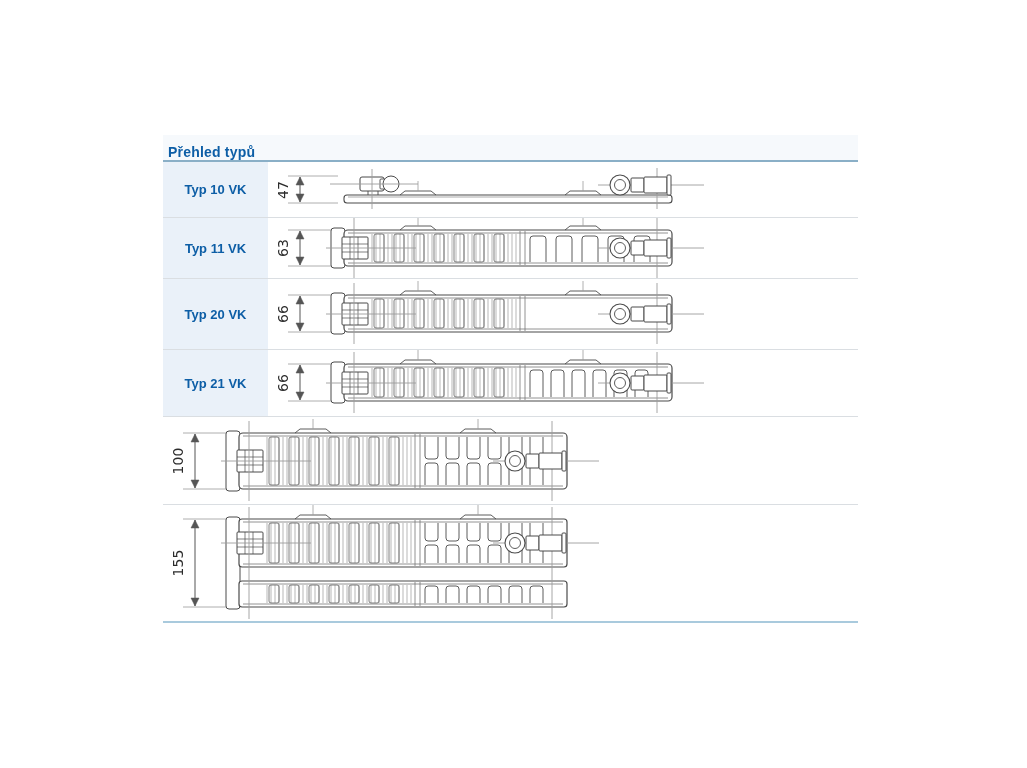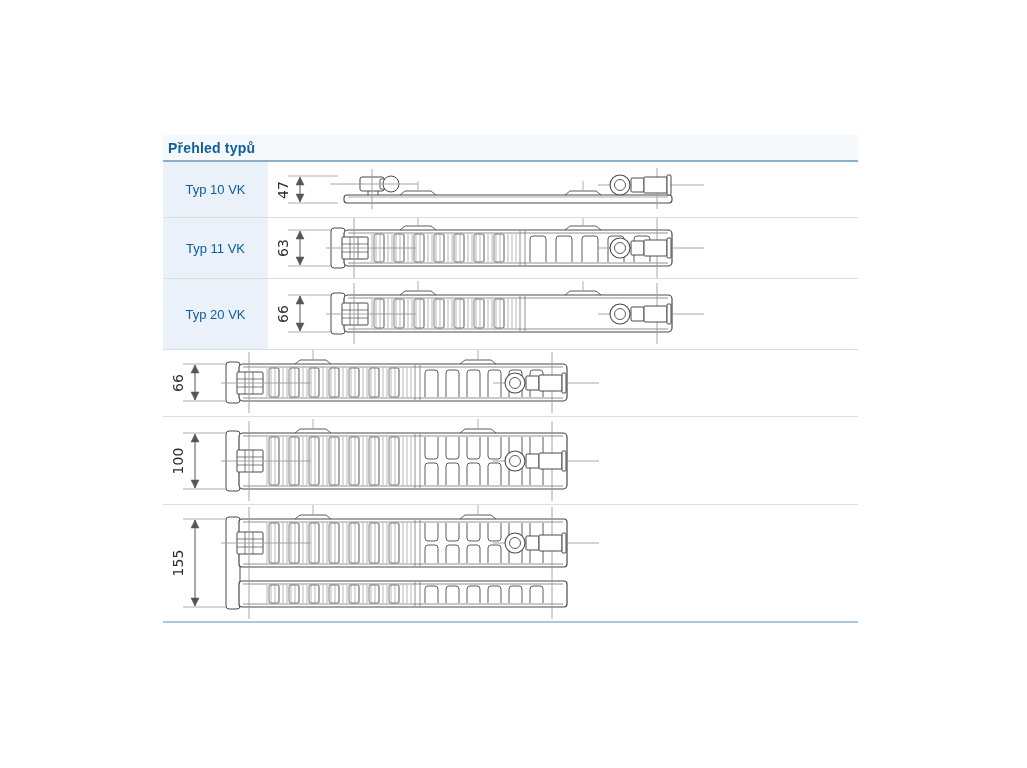--- a/index.html
+++ b/index.html
@@ -7,33 +7,33 @@
     width:1027px;height:768px;background:#ffffff;
     font-family:"Liberation Sans", sans-serif;
     position:relative;overflow:hidden;
   }
   .board{
     position:absolute;left:163px;top:135px;width:695px;
   }
   .board-header{
     height:25px;background:#f6f9fc;
     border-bottom:2px solid #8aafc7;
-    display:flex;align-items:center;
+    display:flex;align-items:flex-end;
   }
   .board-title{
     font-size:14px;font-weight:bold;color:#0d5ea6;
     padding-left:5px;letter-spacing:0.2px;
   }
   .rows{border-bottom:2px solid #a9cadd;}
   .type-row{display:flex;border-top:1px solid #dadee2;}
   .type-row:first-child{border-top:none;}
   .label-cell{
     width:105px;flex:0 0 105px;background:#eaf1f9;
     display:flex;align-items:center;justify-content:center;
-    font-size:13px;font-weight:normal;color:#0d5ea6;
+    font-size:13px;font-weight:bold;color:#0d5ea6;
   }
   .draw-cell{
     width:590px;flex:0 0 590px;background:#ffffff;position:relative;
   }
   .draw-cell svg{display:block;}
 </style>
 </head>
 <body>
 
 <div class="board">
@@ -235,20 +235,21 @@
             <line x1="389" y1="4" x2="389" y2="65" stroke="#9c9c9c" stroke-width="0.9"></line>
             <circle cx="352" cy="35" r="10" stroke="#4b4b4b" stroke-width="1.1" fill="#fff"></circle>
             <circle cx="352" cy="35" r="5.5" stroke="#4b4b4b" stroke-width="0.9" fill="#fff"></circle>
             <rect x="363" y="28" width="13" height="14" rx="1" stroke="#4b4b4b" stroke-width="1" fill="#fff"></rect>
             <rect x="376" y="27" width="23" height="16" rx="1" stroke="#4b4b4b" stroke-width="1" fill="#fff"></rect>
             <rect x="399" y="25" width="4" height="20" rx="1" stroke="#4b4b4b" stroke-width="1" fill="#fff"></rect>
           </svg>
         </div>
     </div>
     <div class="type-row">
+      <div class="label-cell">Typ 21 VK</div>
       <div class="draw-cell" style="height: 66px;">
           <svg width="590" height="66" viewBox="0 0 590 66">
             <line x1="20" y1="14" x2="70" y2="14" stroke="#999" stroke-width="0.8"></line>
             <line x1="20" y1="51" x2="70" y2="51" stroke="#999" stroke-width="0.8"></line>
             <line x1="32" y1="15" x2="32" y2="50" stroke="#555555" stroke-width="1"></line>
             <path d="M28,23 L36,23 L32,15 Z" stroke="#555555" stroke-width="0.5" fill="#555555"></path>
             <path d="M28,42 L36,42 L32,50 Z" stroke="#555555" stroke-width="0.5" fill="#555555"></path>
             <text x="15" y="38" transform="rotate(-90 15 33)" text-anchor="middle" font-size="14" font-family="DejaVu Sans, sans-serif" fill="#2b2b2b">66</text>
             <rect x="63" y="12" width="14" height="41" rx="3" stroke="#4b4b4b" stroke-width="1" fill="#fff"></rect>
             <rect x="76" y="14" width="328" height="37" rx="4" stroke="#4b4b4b" stroke-width="1.2" fill="#fff"></rect>

